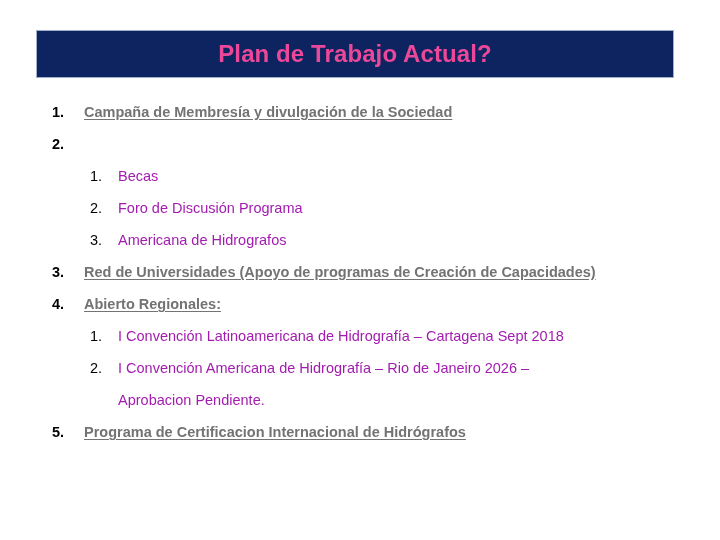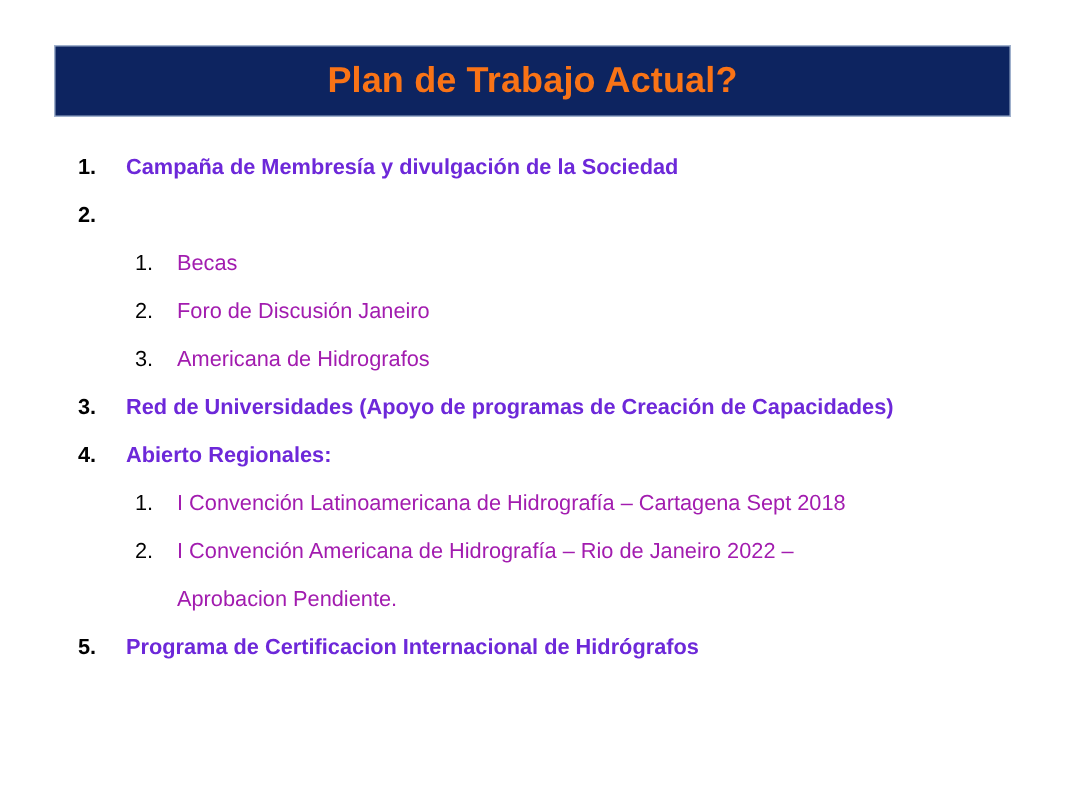--- a/index.html
+++ b/index.html
@@ -31,21 +31,21 @@
     width: 638px;
     height: 48px;
     background: #0d2460;
     border: 1px solid #9fb0cc;
     box-sizing: border-box;
     display: flex;
     align-items: center;
     justify-content: center;
   }
   #title-text {
-    color: #f97316;
+    color: #ec4899;
     font-size: 24px;
     font-weight: bold;
     letter-spacing: 0.1px;
     line-height: 1;
     white-space: nowrap;
   }
 
   
   #content {
     position: absolute;
@@ -72,22 +72,23 @@
   .txt {
     position: absolute;
     font-size: 14.5px;
     color: #a21caf;
   }
 
   
   .lvl1 > .num { left: 52px; font-weight: bold; }
   .lvl1 > .txt {
     left: 84px;
-    color: #6d28d9;
+    color: #737373;
     font-weight: bold;
+    text-decoration: underline;
     text-underline-offset: 2px;
   }
 
   
   .lvl2 > .num { left: 90px; }
   .lvl2 > .txt { left: 118px; }
 
   
   .cont > .txt { left: 118px; }
 </style>
@@ -111,21 +112,21 @@
       <span class="num">2.</span>
     </div>
 
     <div class="row lvl2">
       <span class="num">1.</span>
       <span class="txt">Becas</span>
     </div>
 
     <div class="row lvl2">
       <span class="num">2.</span>
-      <span class="txt">Foro de Discusión Janeiro</span>
+      <span class="txt">Foro de Discusión Programa</span>
     </div>
 
     <div class="row lvl2">
       <span class="num">3.</span>
       <span class="txt">Americana de Hidrografos</span>
     </div>
 
     <div class="row lvl1">
       <span class="num">3.</span>
       <span class="txt">Red de Universidades (Apoyo de programas de Creación de Capacidades)</span>
@@ -136,21 +137,21 @@
       <span class="txt">Abierto Regionales:</span>
     </div>
 
     <div class="row lvl2">
       <span class="num">1.</span>
       <span class="txt">I Convención Latinoamericana de Hidrografía – Cartagena Sept 2018</span>
     </div>
 
     <div class="row lvl2">
       <span class="num">2.</span>
-      <span class="txt">I Convención Americana de Hidrografía – Rio de Janeiro 2022 –</span>
+      <span class="txt">I Convención Americana de Hidrografía – Rio de Janeiro 2026 –</span>
     </div>
 
     <div class="row lvl2 cont">
       <span class="num"></span>
       <span class="txt">Aprobacion Pendiente.</span>
     </div>
 
     <div class="row lvl1">
       <span class="num">5.</span>
       <span class="txt">Programa de Certificacion Internacional de Hidrógrafos</span>

